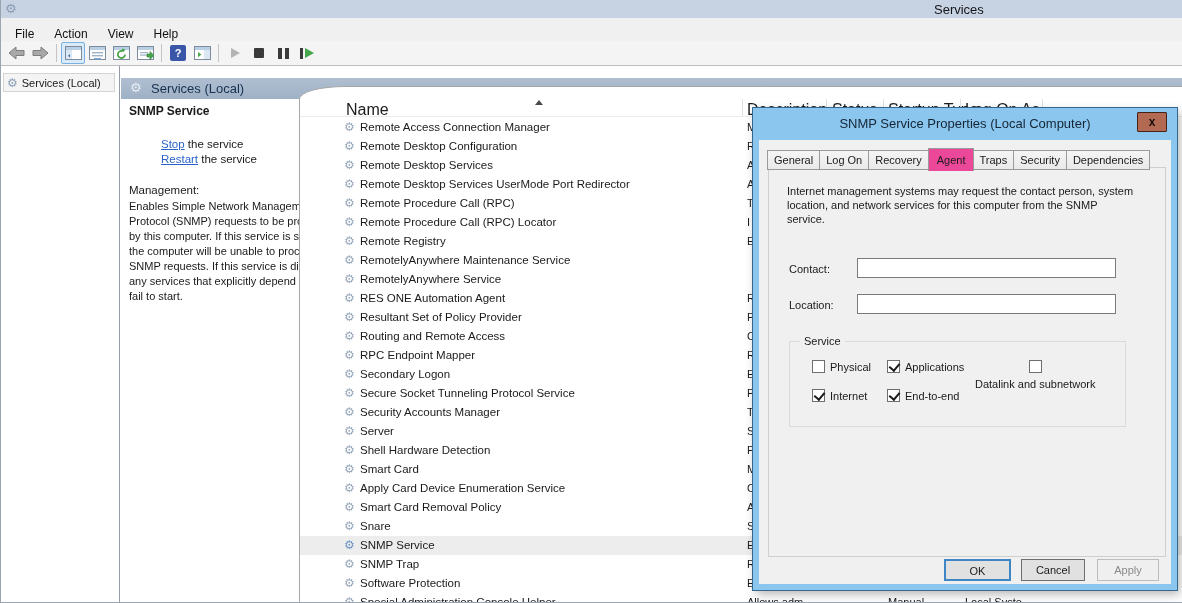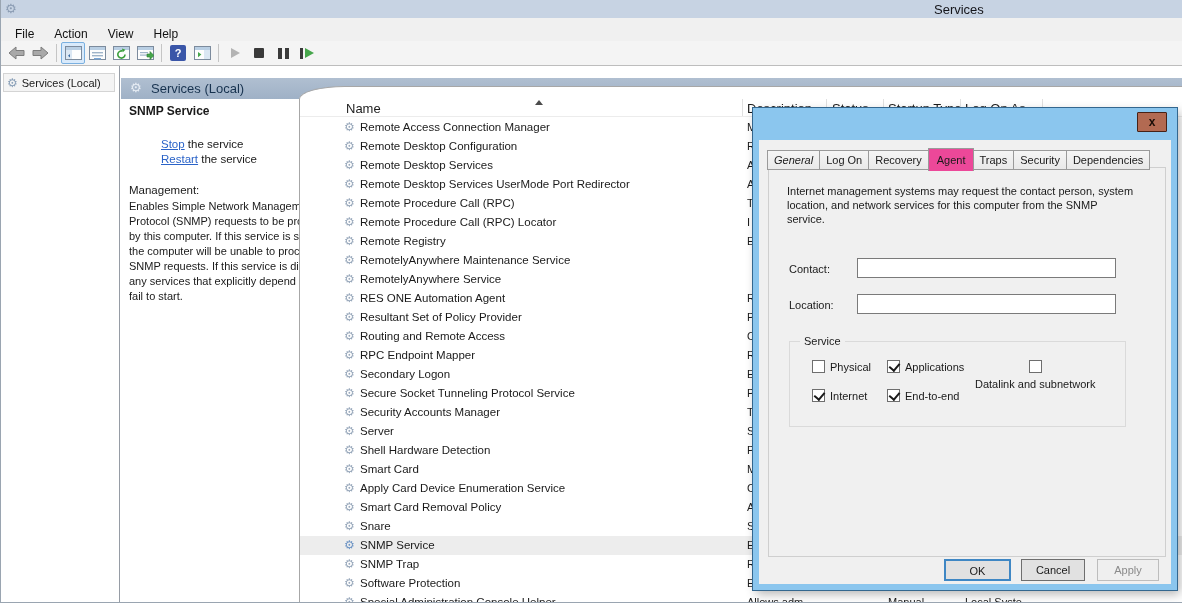--- a/index.html
+++ b/index.html
@@ -40,40 +40,40 @@
   .band-title { position:absolute; left:30px; top:3px; font-size:13px; color:#17324f; }
   .task { position:absolute; left:8px; top:38px; width:214px; }
   .task-service { font-weight:bold; font-size:12px; }
   .task-line { position:absolute; left:0; font-size:11.5px;margin-left:32px; }
   .lnk { color:#2a63c8; text-decoration:underline; }
   .desc-label { position:absolute; left:0; top:80px; font-size:11.5px; }
   .desc-text { position:absolute; left:0; top:95px; width:212px; font-size:11px; line-height:15px; }
   
   .list-panel { position:absolute; left:178px; top:20px; right:0; bottom:0; background:#fff; border:1px solid #a7a7a7; border-right:none; border-top-left-radius:46px 13px; overflow:hidden; }
   .list-header { position:absolute; left:0; top:11px; right:0; height:19px; border-bottom:1px solid #ececec; }
-  .col-label { position:absolute; top:3px; font-size:13px; color:#1c1c1c; white-space:nowrap;text-align:center; }
+  .col-label { position:absolute; top:3px; font-size:16px; color:#1c1c1c; white-space:nowrap;text-align:center; }
   .hsep { position:absolute; top:1px; width:1px; height:17px; background:#e0e0e0; }
   .sort-arrow { position:absolute; left:235px; top:2px; width:0; height:0; border-left:4px solid transparent; border-right:4px solid transparent; border-bottom:5px solid #4b4b4b; }
   .rows { position:absolute; left:0; top:30px; right:0; bottom:0; }
   .srow { position:absolute; left:0; right:0; height:19px; }
   .srow.sel { background:#ededed; }
   .srow .gear { position:absolute; left:44px; top:3px; font-size:12px; color:#98a8bb; }
   .srow.sel .gear { color:#6d94c4; }
   .srow .nm { position:absolute; left:60px; top:3px; font-size:11.5px; white-space:nowrap; }
   .srow .c-desc { position:absolute; left:447px; top:3px; white-space:nowrap; }
   .srow .c-start { position:absolute; left:588px; top:3px; white-space:nowrap; }
   .srow .c-logon { position:absolute; left:665px; top:3px; white-space:nowrap; }
   
   .dlg { position:absolute; left:752px; top:108px; width:424px; height:482px; background:#8bc6ee; box-shadow:0 0 0 1px #33678f, 3px 4px 10px rgba(0,0,0,.3); }
   .dlg-title { position:absolute; left:0; top:0; width:100%; height:32px; text-align:center; font-size:13px; color:#152535; padding-top:8px; }
   .dlg-close { position:absolute; right:10px; top:4px; width:30px; height:20px; background:#b26a52; border:1px solid #472217; border-radius:1px; color:#190c06; font-weight:bold; font-size:12px; text-align:center; line-height:18px; }
   .dlg-body { position:absolute; left:6px; top:32px; width:412px; height:444px; background:#f0f0f0; }
   .tabs { position:absolute; left:8px; top:7px; display:flex; align-items:flex-end; z-index:2; }
   .tab { font-size:11px; padding:3px 6px 3px 6px; background:linear-gradient(#f5f5f5,#e9e9e9); border:1px solid #9a9a9a; border-left:none; white-space:nowrap; }
-  .tab:first-child { border-left:1px solid #9a9a9a;font-style:italic; }
+  .tab:first-child { border-left:1px solid #9a9a9a; }
   .tab.active { background:#ec4899; border:1px solid #9a9a9a; border-bottom:none; padding:5px 8px 5px 8px; margin:0 -1px; position:relative; top:1px; }
   .page { position:absolute; left:9px; top:27px; width:398px; height:390px; background:#f0f0f0; border:1px solid #cfcfcf; z-index:1; }
   .intro { position:absolute; left:18px; top:16px; width:348px; font-size:11px; line-height:14px; color:#1a1a1a; }
   .fld-label { position:absolute; font-size:11px; }
   .fld { position:absolute; width:259px; height:20px; background:#fff; border:1px solid #7a7a7a; font-size:11px; padding:0 4px; font-family:"Liberation Sans",sans-serif; }
   .gbox { position:absolute; left:20px; top:173px; width:337px; height:86px; border:1px solid #dadada; }
   .gbox-label { position:absolute; left:10px; top:-7px; background:#f0f0f0; padding:0 4px; font-size:11px; }
   .cbitem { position:absolute; display:flex; align-items:center; gap:5px; }
   .cb { width:13px; height:13px; background:#fff; border:1px solid #6e6e6e; position:relative; flex:0 0 auto; }
   .cb.checked::after { content:""; position:absolute; left:3px; top:0px; width:5px; height:8px; border:solid #1a1a1a; border-width:0 2px 2px 0; transform:rotate(40deg); }
@@ -400,20 +400,21 @@
             <span class="nm">Special Administration Console Helper</span>
             <span class="c-desc">Allows adm</span>
             <span class="c-start">Manual</span>
             <span class="c-logon">Local Syste</span>
           </div>
         </div>
     </div>
   </div>
 
   <div class="dlg">
+    <div class="dlg-title">SNMP Service Properties (Local Computer)</div>
     <div class="dlg-close">x</div>
     <div class="dlg-body">
       <div class="tabs">
           <span class="tab">General</span>
           <span class="tab">Log On</span>
           <span class="tab">Recovery</span>
           <span class="tab active">Agent</span>
           <span class="tab">Traps</span>
           <span class="tab">Security</span>
           <span class="tab">Dependencies</span>

